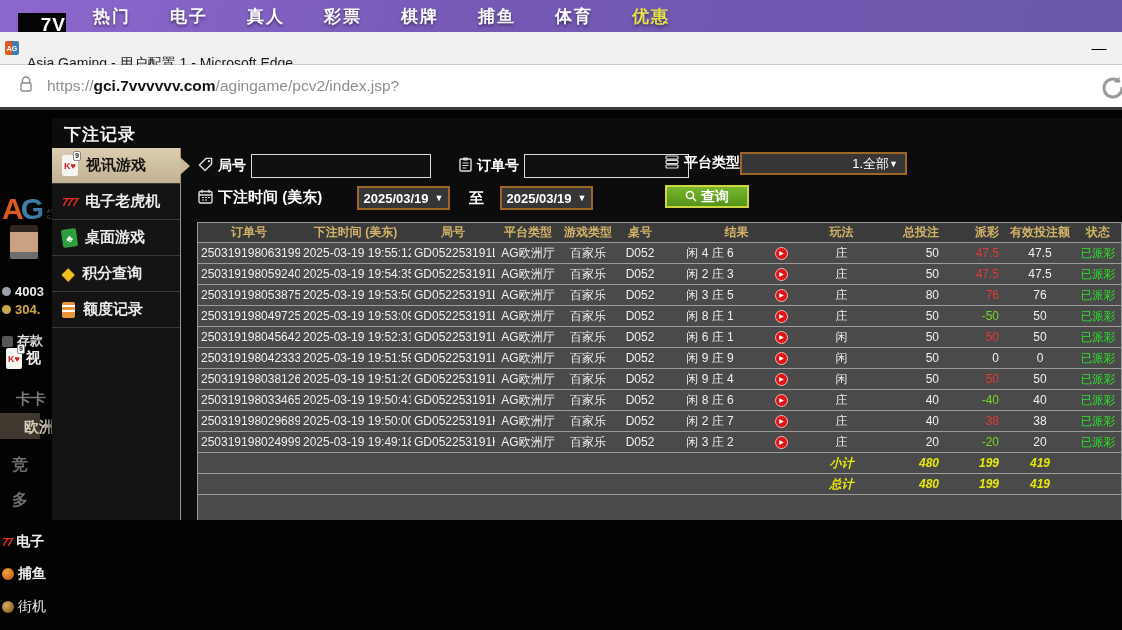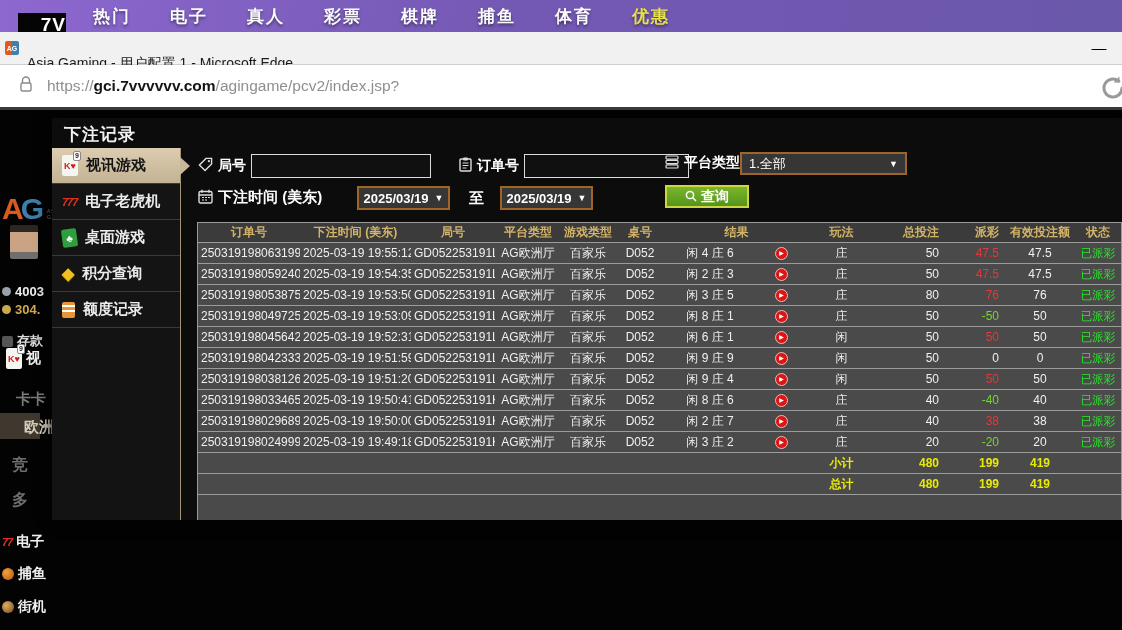--- a/index.html
+++ b/index.html
@@ -64,21 +64,21 @@
   .bgl-2{left:2px;top:192px;color:#d2a84e;font-size:13px;font-weight:bold;}
   .bgl-3{left:2px;top:222px;color:#ddd;font-size:13px;font-weight:bold;}
   .bgl-4{left:6px;top:238px;color:#eee;font-size:15px;font-weight:bold;}
   .bgl-5{left:16px;top:280px;color:#7a7a7a;font-size:15px;font-weight:bold;}
   .bgl-6{left:24px;top:308px;color:#d5ccba;font-size:15px;font-weight:bold;}
   .bgl-6::before{content:"";position:absolute;left:-24px;top:-5px;width:40px;height:26px;background:#3e382e;z-index:-1;}
   .bgl-7{left:12px;top:345px;color:#6e6e6e;font-size:16px;font-weight:bold;}
   .bgl-8{left:12px;top:380px;color:#6e6e6e;font-size:16px;font-weight:bold;}
   .bgl-9{left:2px;top:423px;color:#f0f0f0;font-size:14px;font-weight:bold;}
   .bgl-10{left:2px;top:455px;color:#f0f0f0;font-size:14px;font-weight:bold;}
-  .bgl-11{left:2px;top:488px;color:#f0f0f0;font-size:14px;font-weight:bold;}
+  .bgl-11{left:2px;top:488px;color:#f0f0f0;font-size:14px;font-weight:normal;}
   .ric{display:inline-block;flex:0 0 auto;}
   .ric.coin-g{width:9px;height:9px;border-radius:50%;background:#9aa0a8;}
   .ric.coin-y{width:9px;height:9px;border-radius:50%;background:#caa84e;}
   .ric.dep{width:11px;height:11px;border-radius:2px;background:#555;}
   .ric.fish{width:12px;height:12px;border-radius:50%;background:radial-gradient(circle at 35% 35%,#f2a33c,#b35313);}
   .ric.arcade{width:12px;height:12px;border-radius:50%;background:radial-gradient(circle at 35% 35%,#d8b060,#7a4a20);}
   .minicard{position:relative;width:16px;height:21px;background:#f5f5f2;border-radius:2px;color:#cc1f1f;
     font-size:9px;font-weight:bold;display:inline-flex;align-items:center;justify-content:center;flex:0 0 auto;}
   .minicard .corner{position:absolute;right:-3px;top:-4px;background:#fff;border:1px solid #888;border-radius:2px;
     font-size:7px;color:#222;line-height:8px;padding:0 1px;}
@@ -96,21 +96,21 @@
     border-left:10px solid #c9b897;border-top:9px solid transparent;border-bottom:9px solid transparent;z-index:12;}
   .tgcard{width:15px;height:18px;background:#2f9e3f;border-radius:2px;color:#fff;font-size:10px;
     display:inline-flex;align-items:center;justify-content:center;transform:rotate(-8deg);flex:0 0 auto;}
   .dia{color:#f0c020;font-size:16px;text-shadow:0 1px 0 #7a5c00;flex:0 0 auto;}
   .doc{width:13px;height:16px;border-radius:2px;flex:0 0 auto;
     background:linear-gradient(#e8953a 0 3px,#fff 3px 5px,#e8953a 5px 8px,#fff 8px 10px,#e8953a 10px 16px);}
 
   
   .fgroup{position:absolute;display:flex;align-items:center;gap:5px;color:#fff;font-size:14px;font-weight:bold;white-space:nowrap;}
   .f-input{background:#101010;border:1px solid #dcdcdc;height:22px;color:#eee;font-size:13px;padding:0 4px;outline:none;}
-  .selbox{position:absolute;display:flex;align-items:center;justify-content:space-between;background:#363636;
+  .selbox{position:absolute;display:flex;align-items:center;justify-content:flex-end;background:#363636;
     border:2px solid #9e6626;color:#fff;font-size:13px;padding:0 7px;box-sizing:border-box;cursor:pointer;}
   .datebox{font-weight:bold;gap:6px;justify-content:center;}
   .arrow{font-size:9px;color:#fff;}
   .searchbtn{position:absolute;display:flex;align-items:center;gap:4px;background:linear-gradient(180deg,#79b62c,#55941b);
     border:2px solid #cdd63f;color:#fff;font-size:14px;font-weight:bold;padding:0 18px;height:23px;box-sizing:border-box;cursor:pointer;}
 
   
   .btable{position:absolute;left:145px;top:104px;width:925px;bottom:0;display:flex;flex-direction:column;
     border:1px solid #9a9a9a;border-bottom:none;box-sizing:border-box;overflow:hidden;background:#4a4a4a;}
   .trow{display:grid;grid-template-columns:102px 111px 84px 66px 54px 50px 90px 53px 67px 70px 60px 70px 1fr;
@@ -122,21 +122,21 @@
   .ac{text-align:center;}
   .ar{text-align:right;padding-right:6px;}
   .playcell{display:flex;align-items:center;justify-content:center;}
   .playbtn{width:13px;height:13px;border-radius:50%;background:#dd1515;border:1px solid #f0b9b9;color:#fff;
     font-size:6px;display:flex;align-items:center;justify-content:center;cursor:pointer;box-sizing:border-box;}
   .pos{color:#e03a3a;}
   .neg{color:#76d629;}
   .zero{color:#f0f0f0;}
   .st-green{color:#2ce52c;font-size:11.5px;}
   .sumrow{color:#e9e909;font-weight:bold;}
-  .sumrow .tc{color:#e9e909;}
+  .sumrow .tc{color:#e9e909;font-style:italic;}
   .filler{flex:1 1 auto;background:#4a4a4a;border-top:1px solid #9c9c9c;}
 </style>
 </head>
 <body>
 
 <div class="topnav">
   <div class="logo">
     <span class="logo-top">7V</span>
     <span class="logo-bottom">.com</span>
   </div>

